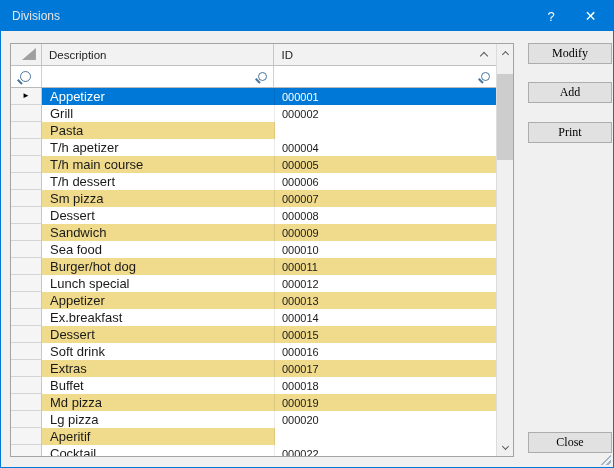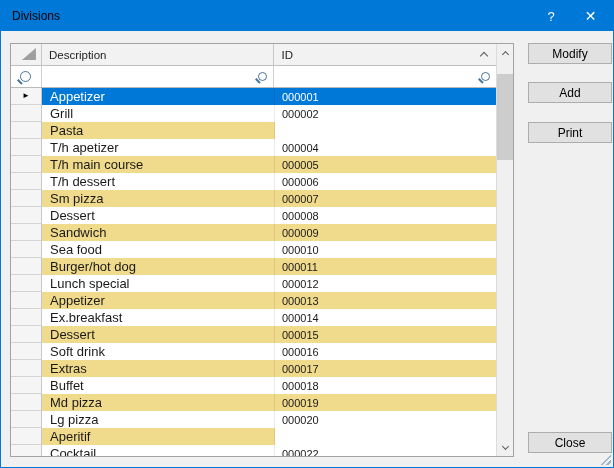--- a/index.html
+++ b/index.html
@@ -19,21 +19,21 @@
     border:1px solid var(--accent);
     background:#f0f0f0;
   }
   
   .titlebar{
     position:absolute;top:0;left:0;right:0;height:30px;
     background:var(--accent);
     display:flex;align-items:center;
   }
   .titlebar .title{
-    color:#000000;font-size:12px;padding-left:11px;flex:1;
+    color:#e5e5e5;font-size:12px;padding-left:11px;flex:1;
     white-space:nowrap;
   }
   .tb-btn{
     width:34px;height:30px;display:flex;align-items:center;justify-content:center;
     color:#fff;font-size:13px;cursor:default;
   }
   .tb-btn.close{width:45px;font-size:14px;}
   
   .grid{
     position:absolute;left:9px;top:42px;width:504px;height:414px;
@@ -85,21 +85,21 @@
   .sarrow .chev{width:5px;height:5px;border-color:#5a5a5a;}
   .sarrow.top .chev{margin-top:3px;}
   .sarrow.bottom .chev{margin-bottom:3px;}
   .strack{flex:1;position:relative;}
   .sthumb{position:absolute;left:0;right:0;top:13px;height:86px;background:#cdcdcd;}
   
   .btn{
     position:absolute;left:527px;width:84px;height:21px;
     background:#e1e1e1;border:1px solid #adadad;
     font-size:12px;color:#000;display:flex;align-items:center;justify-content:center;
-    font-family:Liberation Sans, sans-serif;cursor:default;
+    font-family:Liberation Serif, serif;cursor:default;
   }
   .btn.modify{top:42px;}
   .btn.add{top:81px;}
   .btn.print{top:121px;}
   .btn.close-btn{top:431px;}
   
   .resize-grip{
     position:absolute;right:2px;bottom:2px;width:11px;height:11px;
     background:repeating-linear-gradient(135deg,#9fb4c7 0 1.5px,transparent 1.5px 4px);
     clip-path:polygon(100% 0,100% 100%,0 100%);

